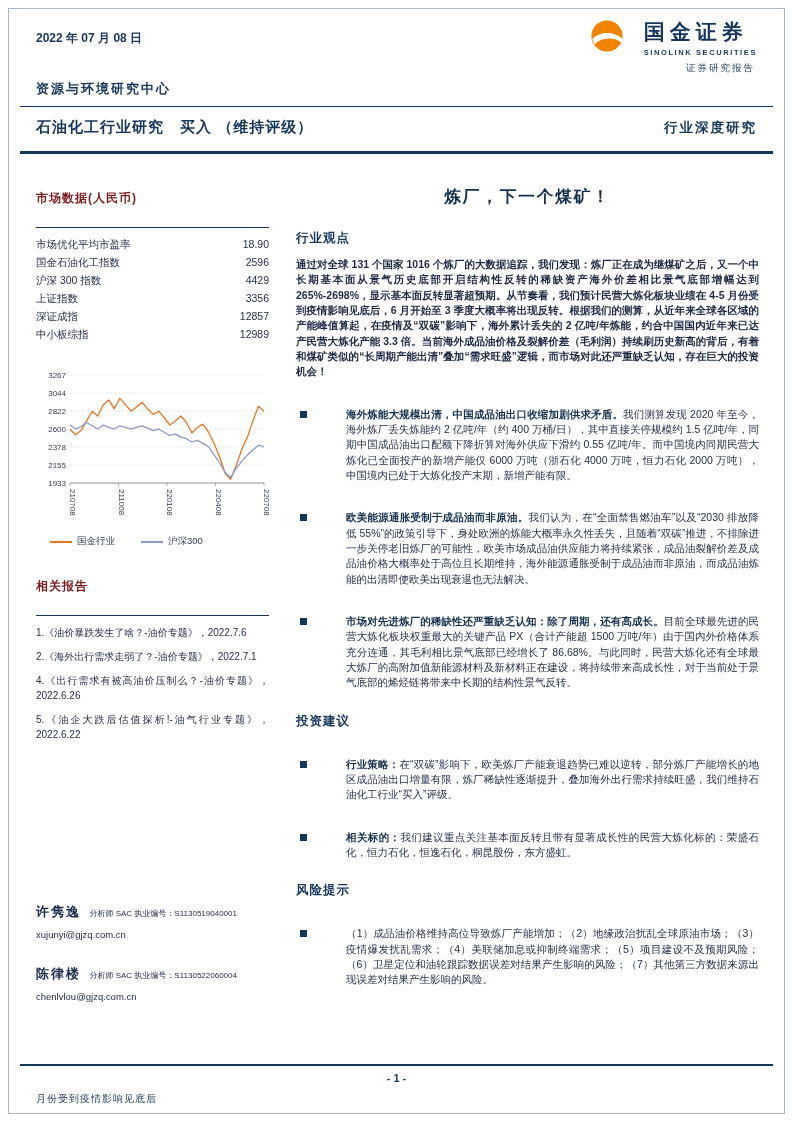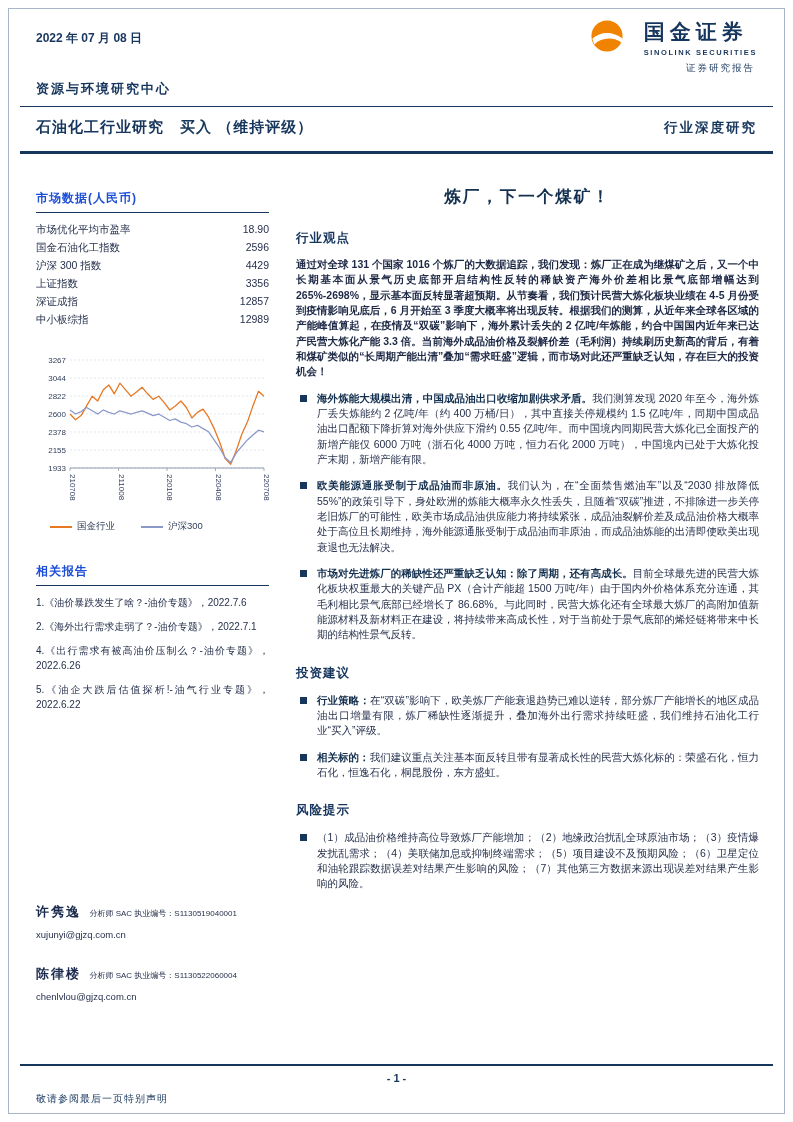--- a/index.html
+++ b/index.html
@@ -23,41 +23,41 @@
   .center-name { position:absolute; top:80px; left:36px; font-size:13px; font-weight:bold; color:#17365d; letter-spacing:2px; }
   .rule { position:absolute; left:20px; right:20px; border-top:1.5px solid #17365d; }
   .rule-1 { top:106px; }
   .rule-2 { top:151px; border-top-width:3px; }
   .title-row { position:absolute; top:118px; left:36px; right:36px; display:flex; justify-content:space-between; align-items:baseline; }
   .title-left { font-size:15px; font-weight:bold; color:#17365d; letter-spacing:1px; }
   .title-right { font-size:13.5px; font-weight:bold; color:#17365d; letter-spacing:2px; }
 
   
   .sidebar { position:absolute; top:190px; left:36px; width:233px; height:860px; }
-  .side-title { font-size:12px; font-weight:bold; color:#1d4ed8; padding-bottom:5px; border-bottom:1.5px solid #17365d; letter-spacing:1px; }
+  .side-title { font-size:12px; font-weight:bold; color:#7f1d1d; padding-bottom:20px; border-bottom:1.5px solid #17365d; letter-spacing:1px; }
   .mrow { display:flex; justify-content:space-between; font-size:10.5px; color:#26304c; line-height:1.72; }
   .market-rows { margin-top:7px;text-align:right; }
   .chart-box { margin-top:26px; }
   .legend { display:flex; gap:26px; padding-left:14px; margin-top:4px; font-size:9.5px; color:#33415e; align-items:center; }
   .legend-item { display:flex; align-items:center; gap:5px; }
   .swatch { display:inline-block; width:22px; height:2px; }
   .reports { margin-top:30px; }
   .report-item { font-size:10px; line-height:1.5; color:#26304c; margin-top:9px; text-align:justify; }
   .analysts { position:absolute; top:712px; left:0; right:0; }
   .analyst { margin-bottom:24px; }
   .a-name { font-size:13px; font-weight:bold; color:#1b2b4d; letter-spacing:2px; }
   .a-cert { font-size:8px; color:#26304c; margin-left:4px; }
   .a-mail { font-size:9.5px; color:#26304c; margin-top:8px; }
 
   
   .main { position:absolute; top:186px; left:296px; right:34px; }
   .main-title { text-align:center; font-size:16.5px; font-weight:bold; color:#14304f; letter-spacing:2px; }
   .sec-head { font-size:12.5px; font-weight:bold; color:#17365d; letter-spacing:1px; margin:22px 0 10px 0; }
   .intro { font-size:10.5px; font-weight:bold; color:#1d2845; line-height:1.46; text-align:justify; }
-  .bullet { display:flex; margin-top:11px; }
+  .bullet { display:flex; margin-top:27px;gap:29px; }
   .sq { flex:0 0 auto; width:7px; height:7px; background:#17365d; margin:4px 10px 0 4px; }
   .btxt { flex:1; font-size:10.5px; line-height:1.46; text-align:justify; color:#26304c; }
   .blead { font-weight:bold; color:#14304f; }
 
   
   .rule-footer { bottom:56px; top:auto; border-top-width:2px; }
   .page-num { position:absolute; bottom:38px; left:0; right:0; text-align:center; font-size:11px; font-weight:bold; color:#17365d; }
   .disclaimer { position:absolute; bottom:16px; left:36px; font-size:10px; color:#17365d; letter-spacing:1px; }
 </style>
 </head>
@@ -219,13 +219,13 @@
 
   <div class="sec-head">风险提示</div>
   <div class="bullet">
     <span class="sq"></span>
     <span class="btxt"><span class="blead"></span><span>（1）成品油价格维持高位导致炼厂产能增加；（2）地缘政治扰乱全球原油市场；（3）疫情爆发扰乱需求；（4）美联储加息或抑制终端需求；（5）项目建设不及预期风险；（6）卫星定位和油轮跟踪数据误差对结果产生影响的风险；（7）其他第三方数据来源出现误差对结果产生影响的风险。</span></span>
   </div>
 </div>
 
 <div class="rule rule-footer"></div>
 <div class="page-num">- 1 -</div>
-<div class="disclaimer">敬请参阅最后一页特别声明</div>
+<div class="disclaimer">月份受到疫情影响见底后</div>
 
 </body></html>

